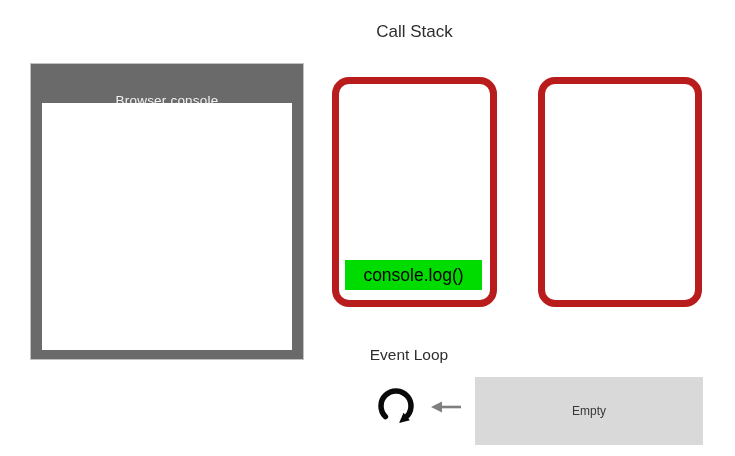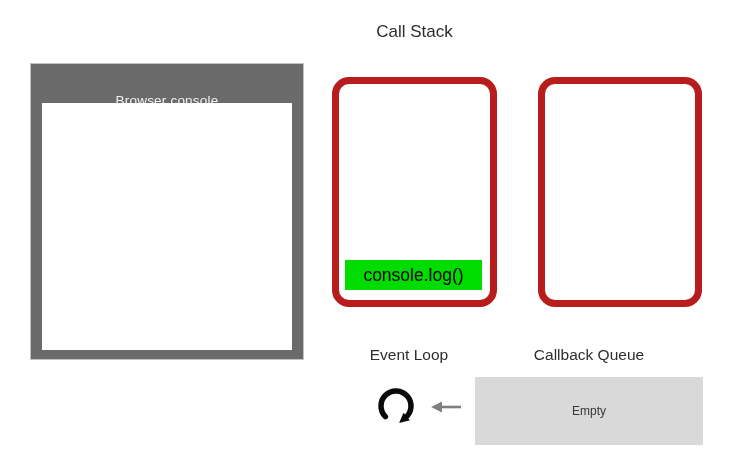--- a/index.html
+++ b/index.html
@@ -124,18 +124,17 @@
   <svg class="loop-icon" width="44" height="44" viewBox="0 0 44 44" aria-hidden="true">
     <path d="M 11.4 32.6 A 15 15 0 1 1 31.6 33.5" fill="none" stroke="#0a0a0a" stroke-width="5.5" stroke-linecap="round"></path>
     <polygon points="25.1,39.0 29.5,28.7 35.9,36.3" fill="#0a0a0a"></polygon>
   </svg>
 
   <svg class="flow-arrow" width="33" height="16" viewBox="0 0 33 16" aria-hidden="true">
     <line x1="31" y1="8" x2="10" y2="8" stroke="#7f7f7f" stroke-width="2.6"></line>
     <polygon points="1,8 12,2.5 12,13.5" fill="#7f7f7f"></polygon>
   </svg>
 
-  <div class="small-title" id="callback-queue-title">Callback Queue</div>
   <div class="queue-box">
     <span class="queue-status">Empty</span>
   </div>
 
 </div>
 
 </body></html>

